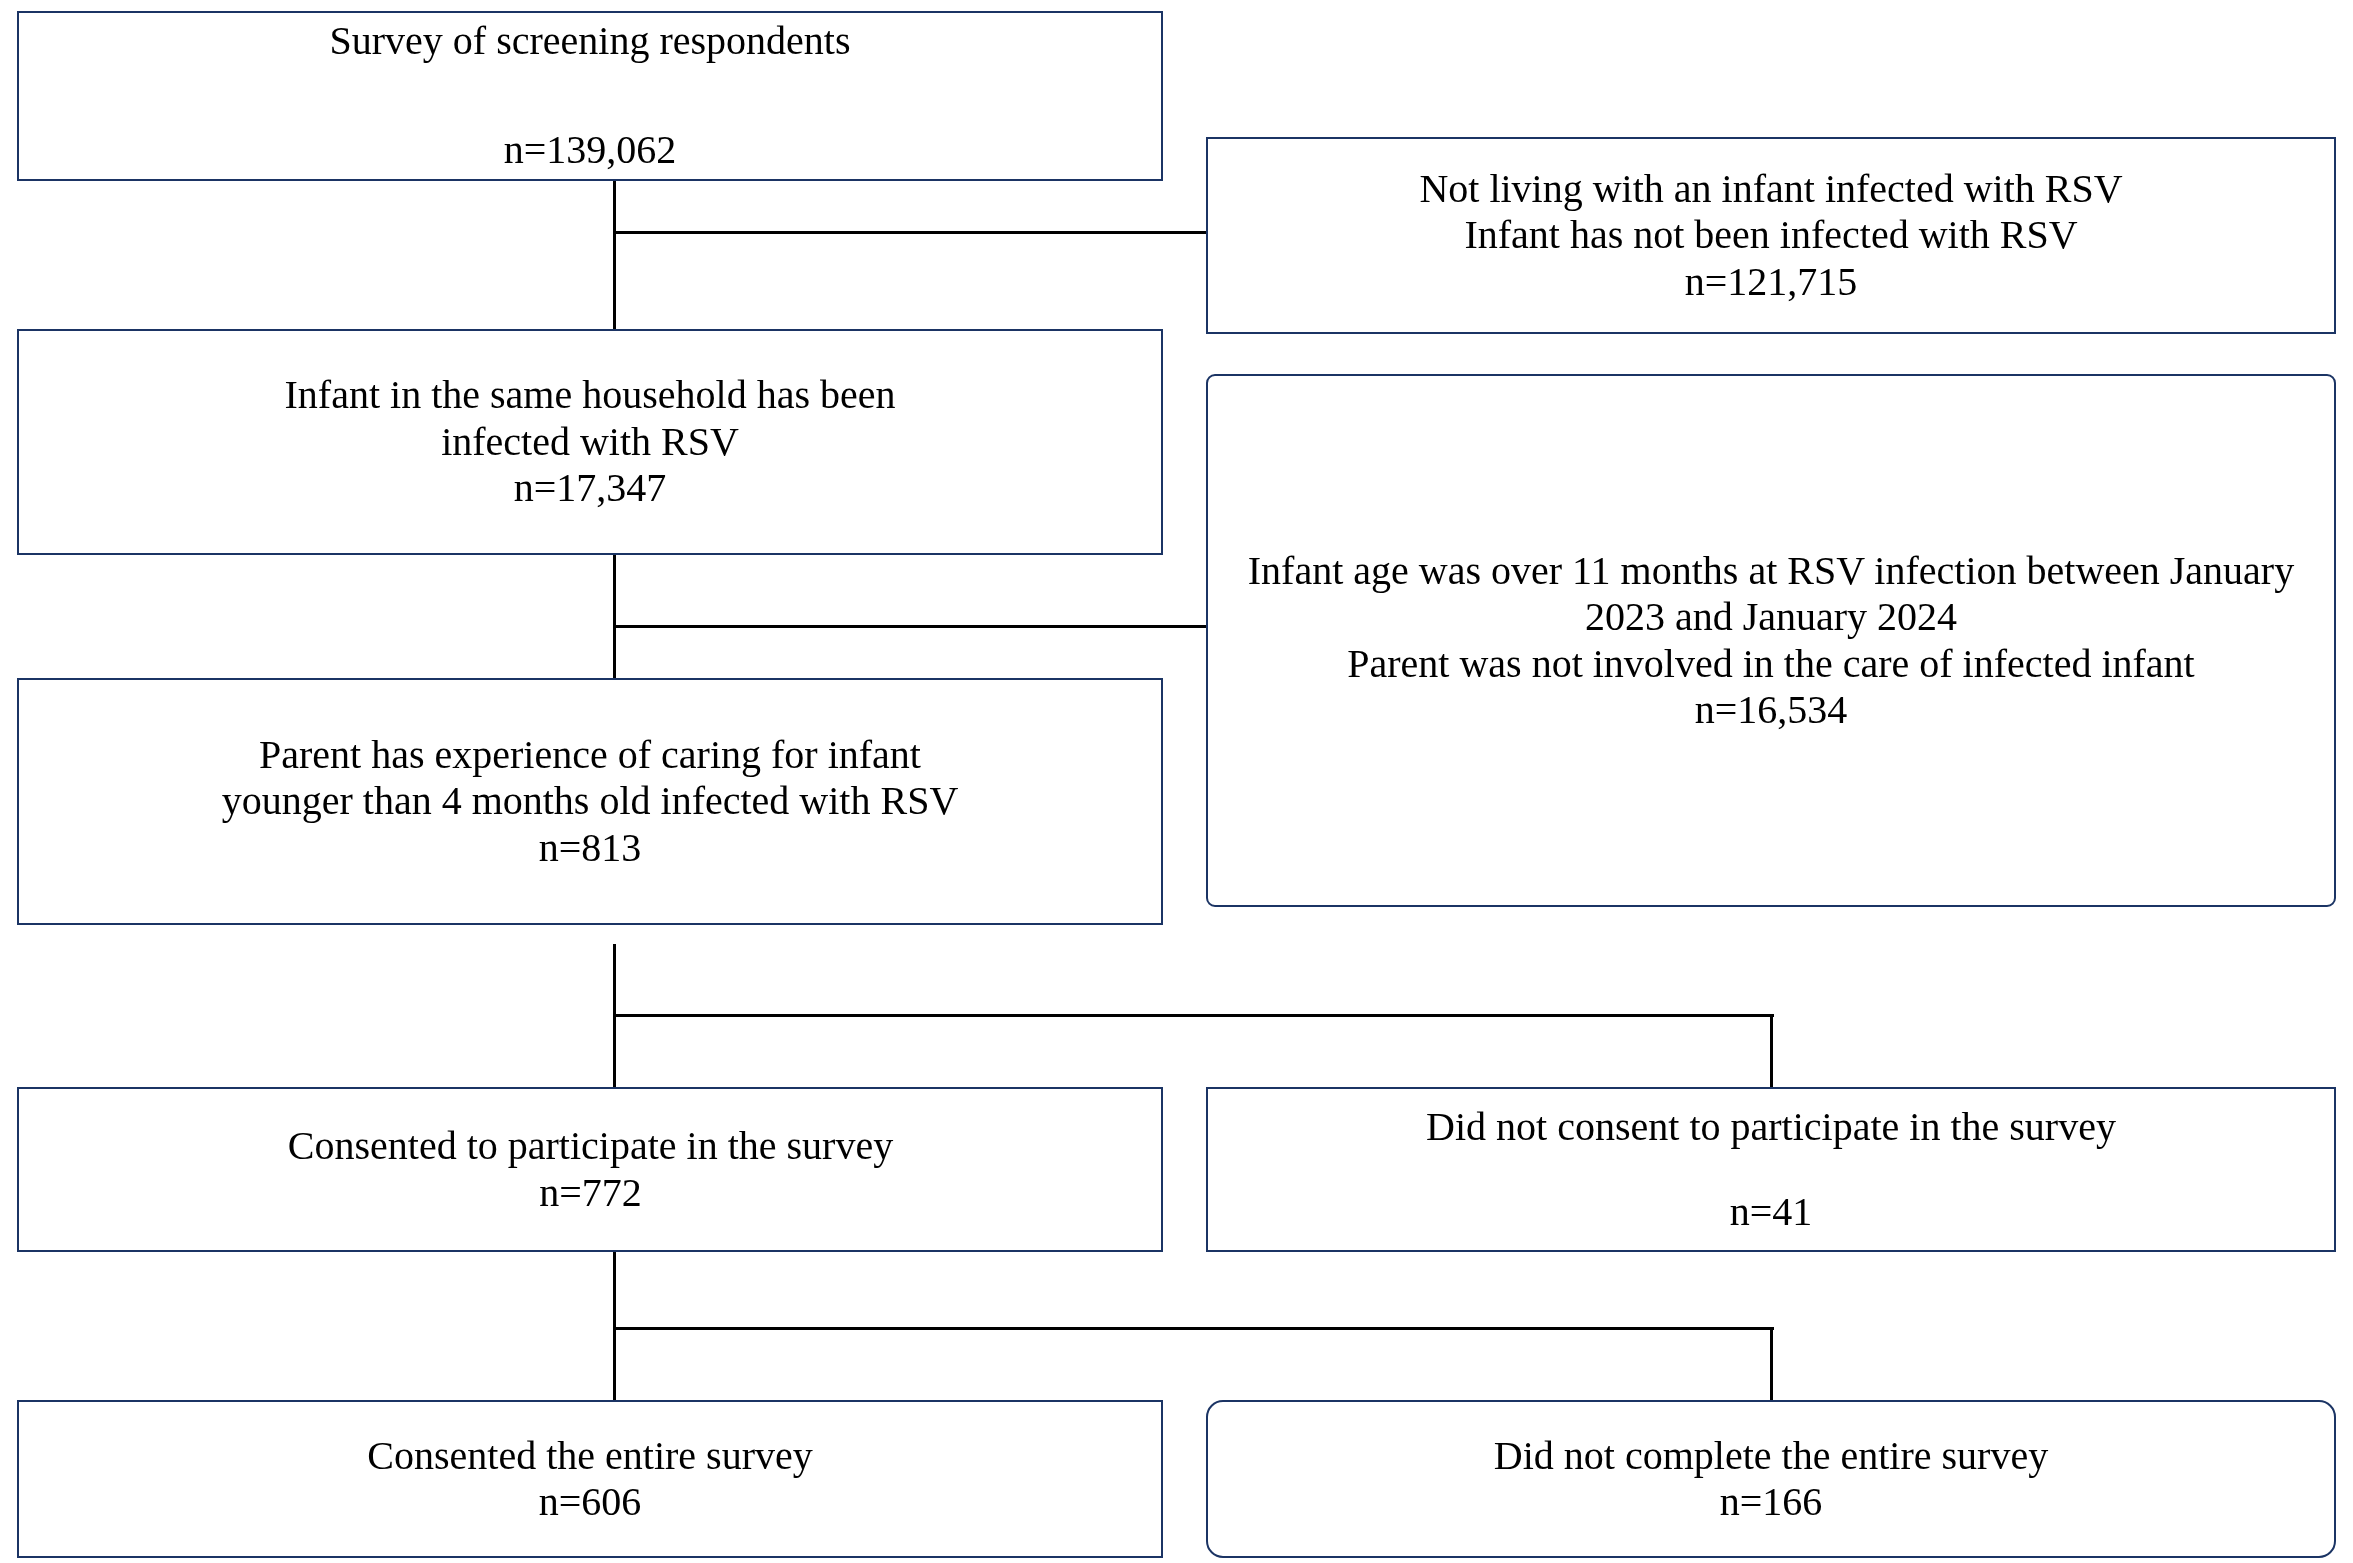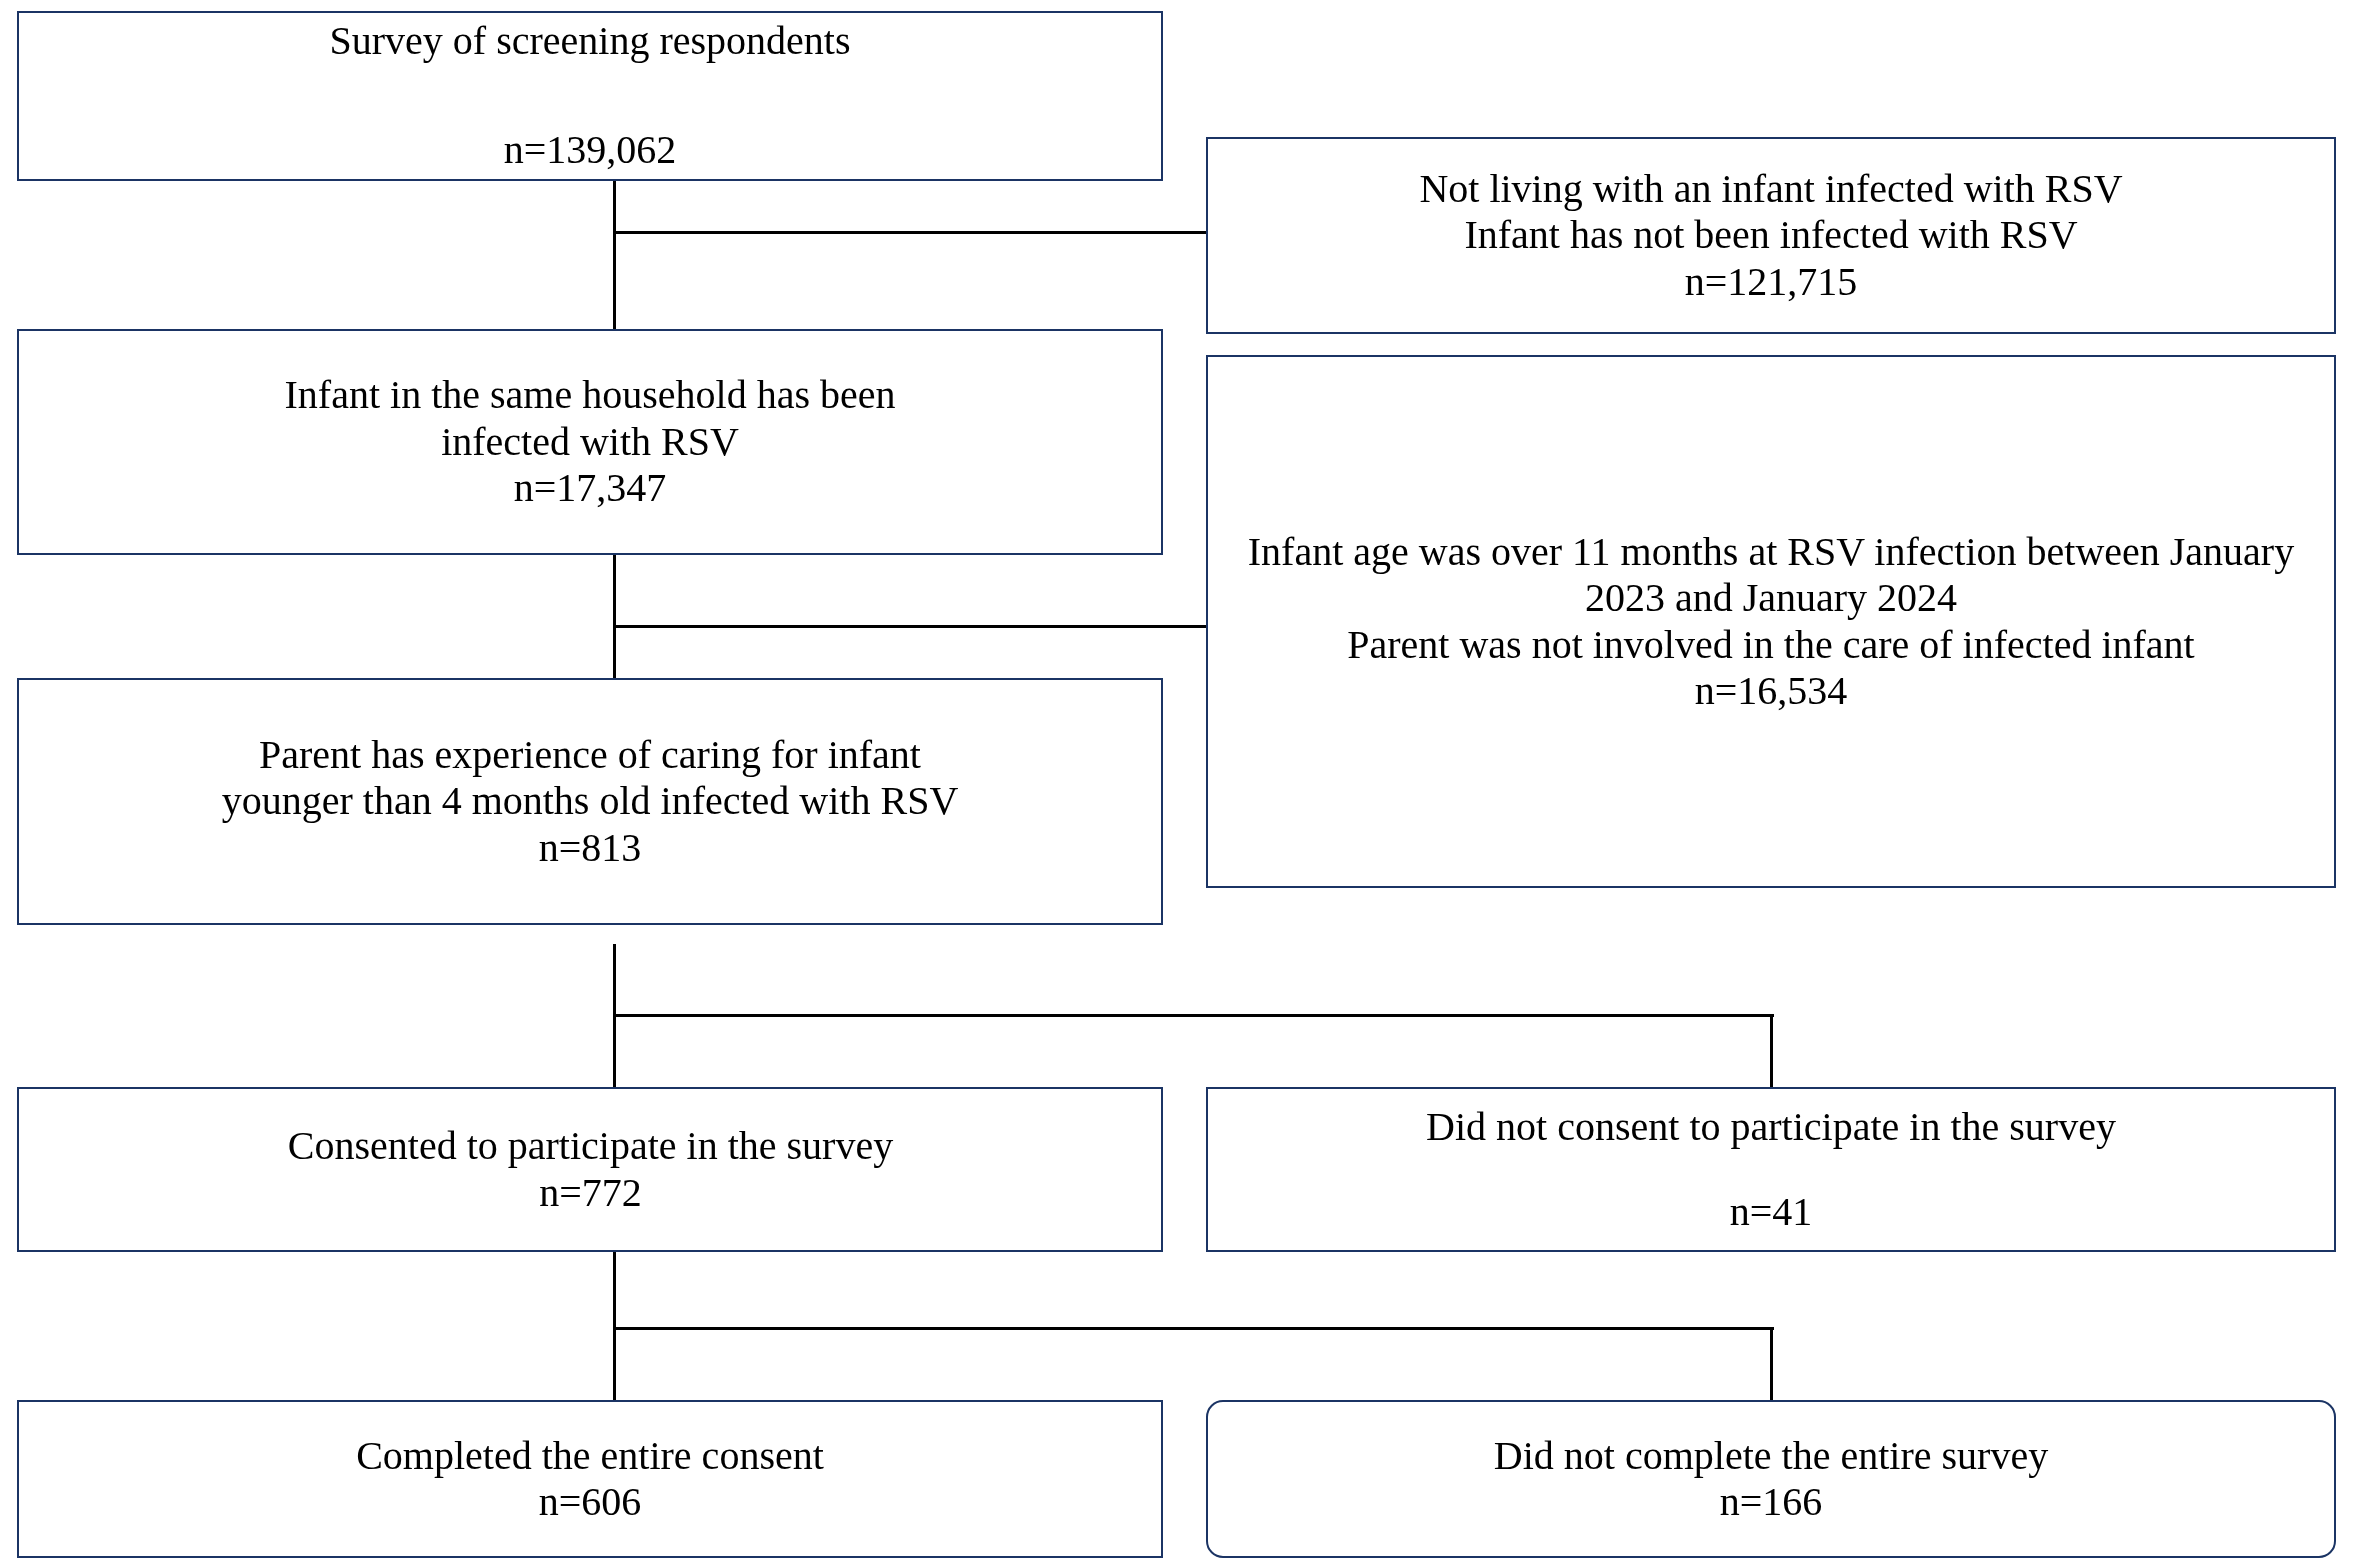--- a/index.html
+++ b/index.html
@@ -33,21 +33,21 @@
 
   
   .conn{ position:absolute; background:#000000; z-index:2; }
   .conn.v{ width:3.3px; }
   .conn.h{ height:3.3px; }
 
   
   #n-screened     { left:17px;   top:11px;   width:1146px; height:170px;justify-content:space-between; }
   #n-excl-1       { left:1206px; top:137px;  width:1130px; height:197px; }
   #n-household    { left:17px;   top:329px;  width:1146px; height:226px; }
-  #n-excl-2       { left:1206px; top:355px;  width:1130px; height:533px; }
+  #n-excl-2       { left:1206px; top:374px;  width:1130px; height:533px;border-radius:9px; }
   #n-eligible     { left:17px;   top:678px; width:1146px; height:247px; }
   #n-consent-yes  { left:17px;   top:1087px; width:1146px; height:165px;padding-left:15px; }
   #n-consent-no   { left:1206px; top:1087px; width:1130px; height:165px;gap:39px; }
   #n-complete-yes { left:17px;   top:1400px; width:1146px; height:158px; }
   #n-complete-no  { left:1206px; top:1400px; width:1130px; height:158px;border-radius:17px; }
 
   
   #c1-v  { left:613px; top:181px;  height:148px; }
   #c1-h  { left:613px; top:231px;  width:595px; }
   #c2-v  { left:613px; top:555px; height:143px; }
@@ -111,21 +111,21 @@
     <span class="line">Consented to participate in the survey</span>
     <span class="line">n=772</span>
   </div>
 
   <div class="node" id="n-consent-no">
     <span class="line">Did not consent to participate in the survey</span>
     <span class="line">n=41</span>
   </div>
 
   <div class="node" id="n-complete-yes">
-    <span class="line">Completed the entire consent</span>
+    <span class="line">Consented the entire survey</span>
     <span class="line">n=606</span>
   </div>
 
   <div class="node" id="n-complete-no">
     <span class="line">Did not complete the entire survey</span>
     <span class="line">n=166</span>
   </div>
 
 </div>
 

